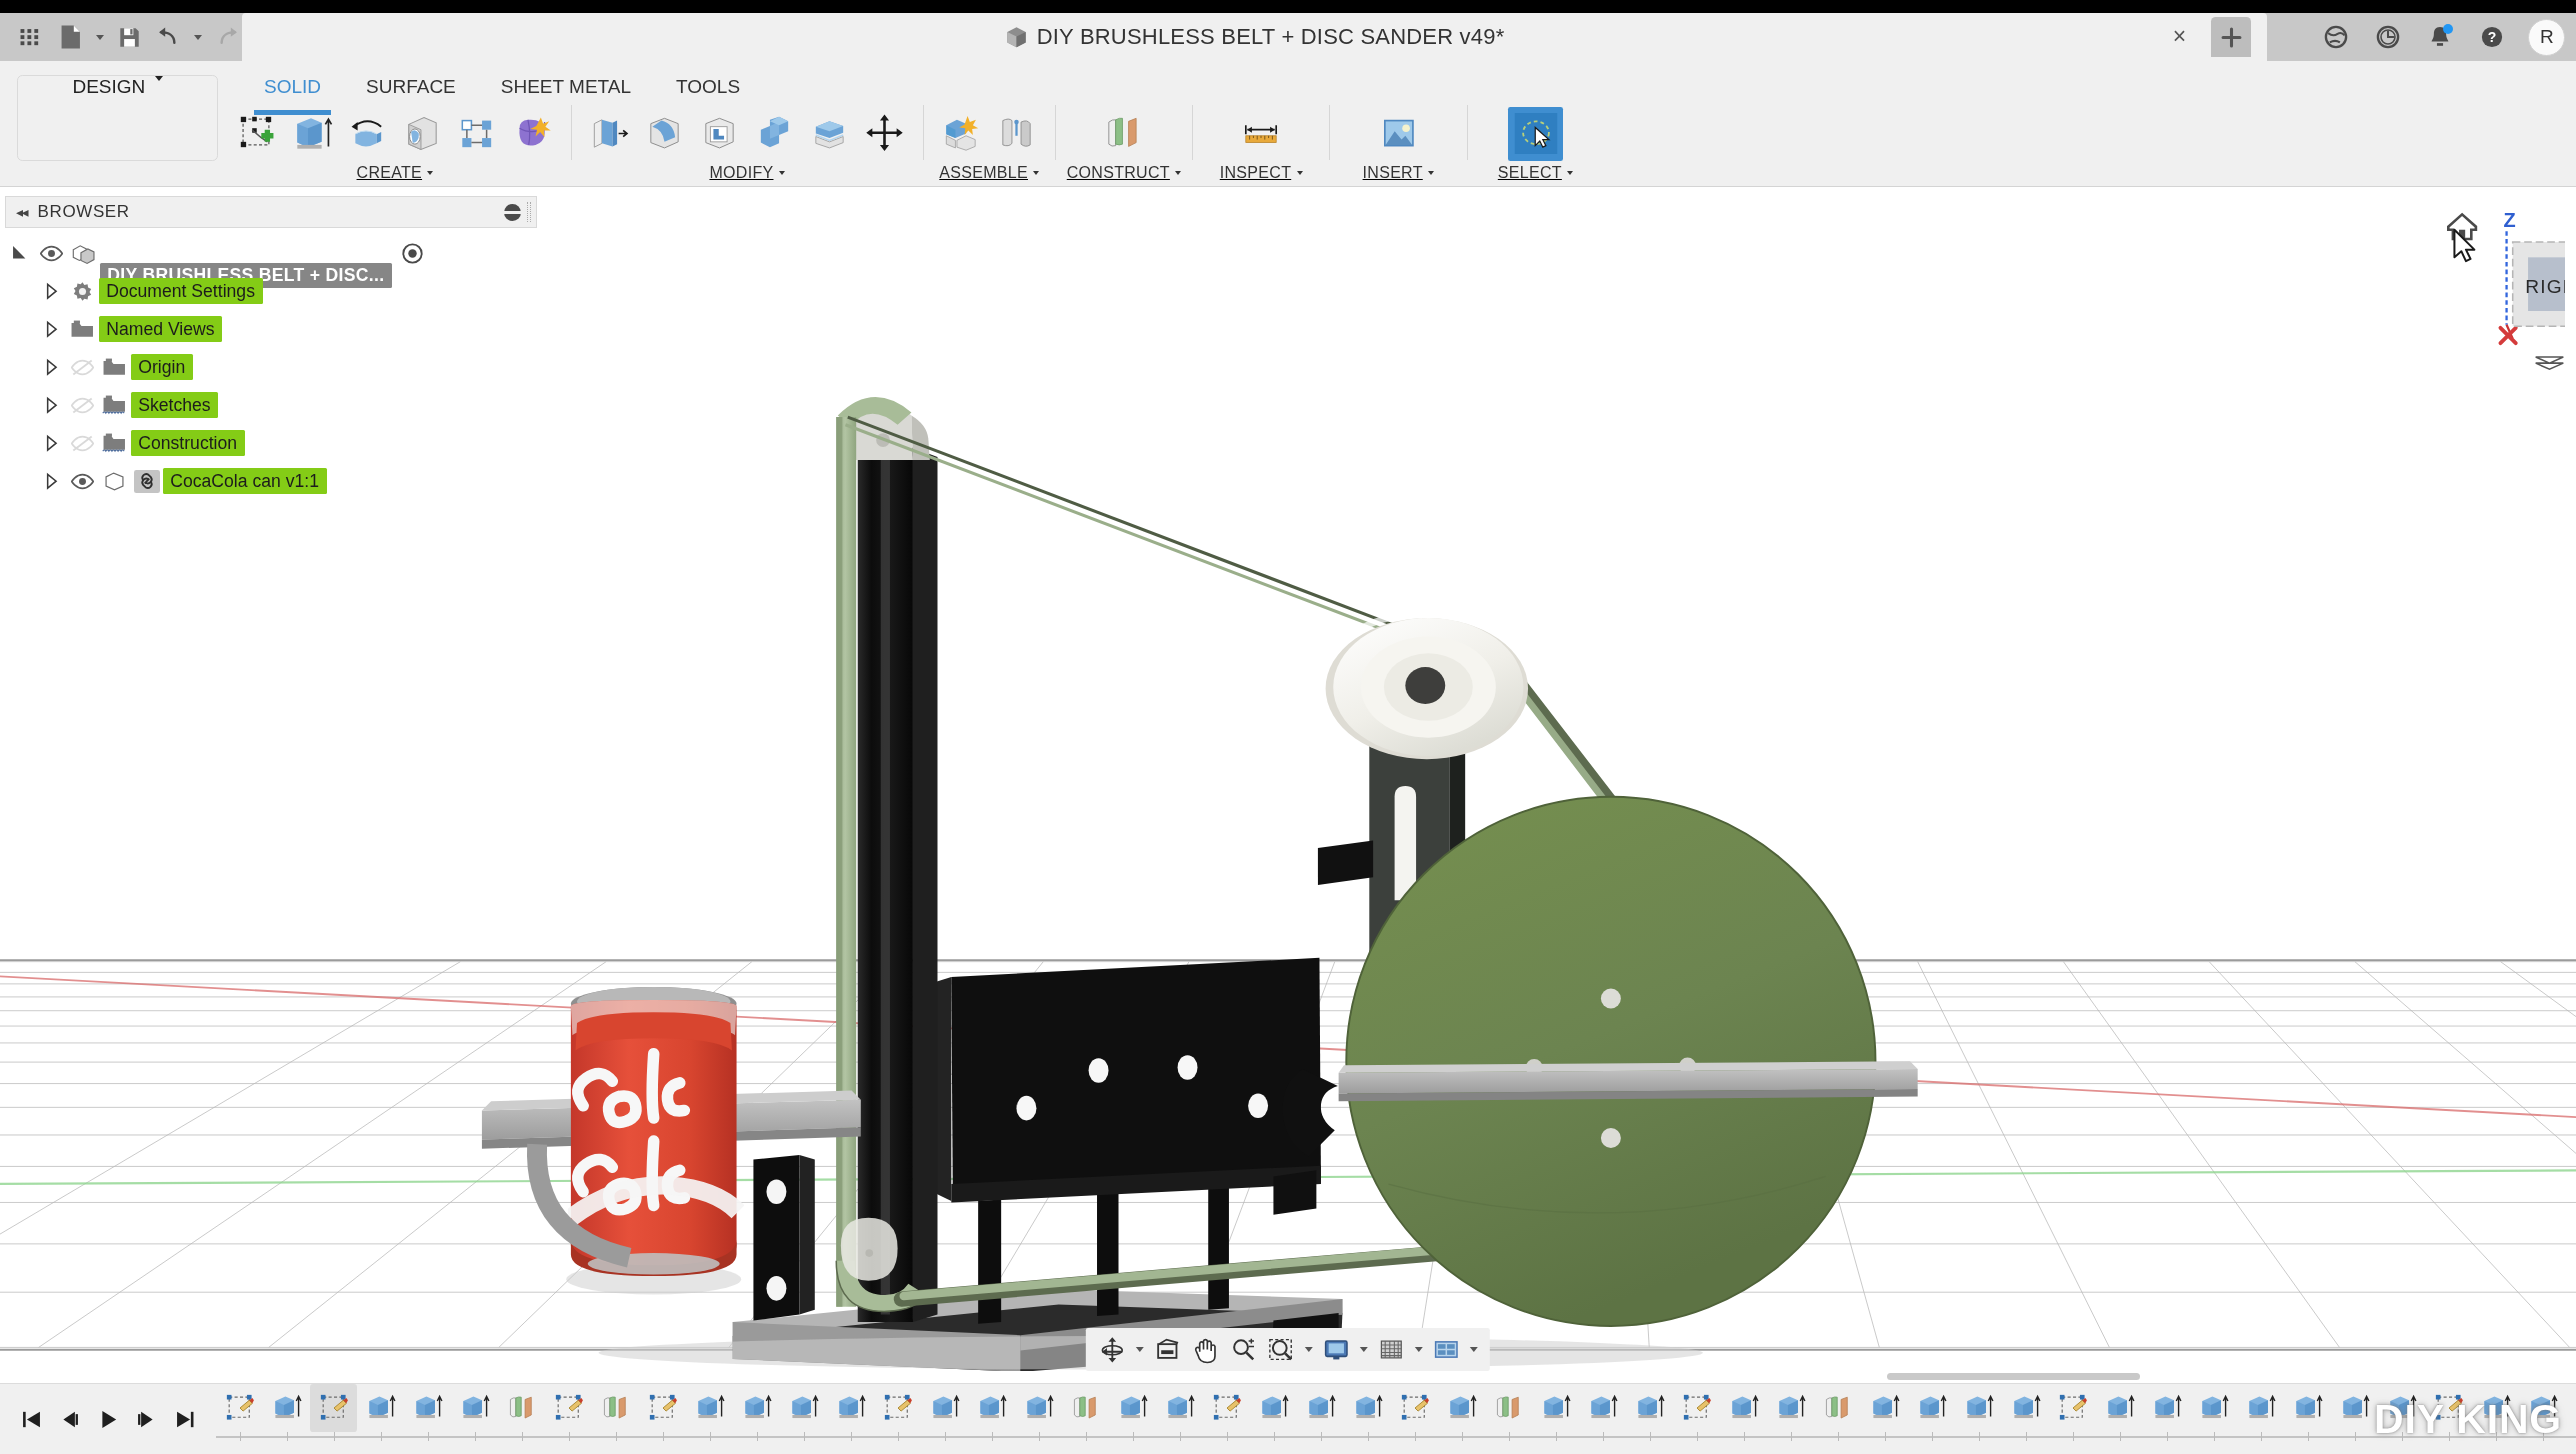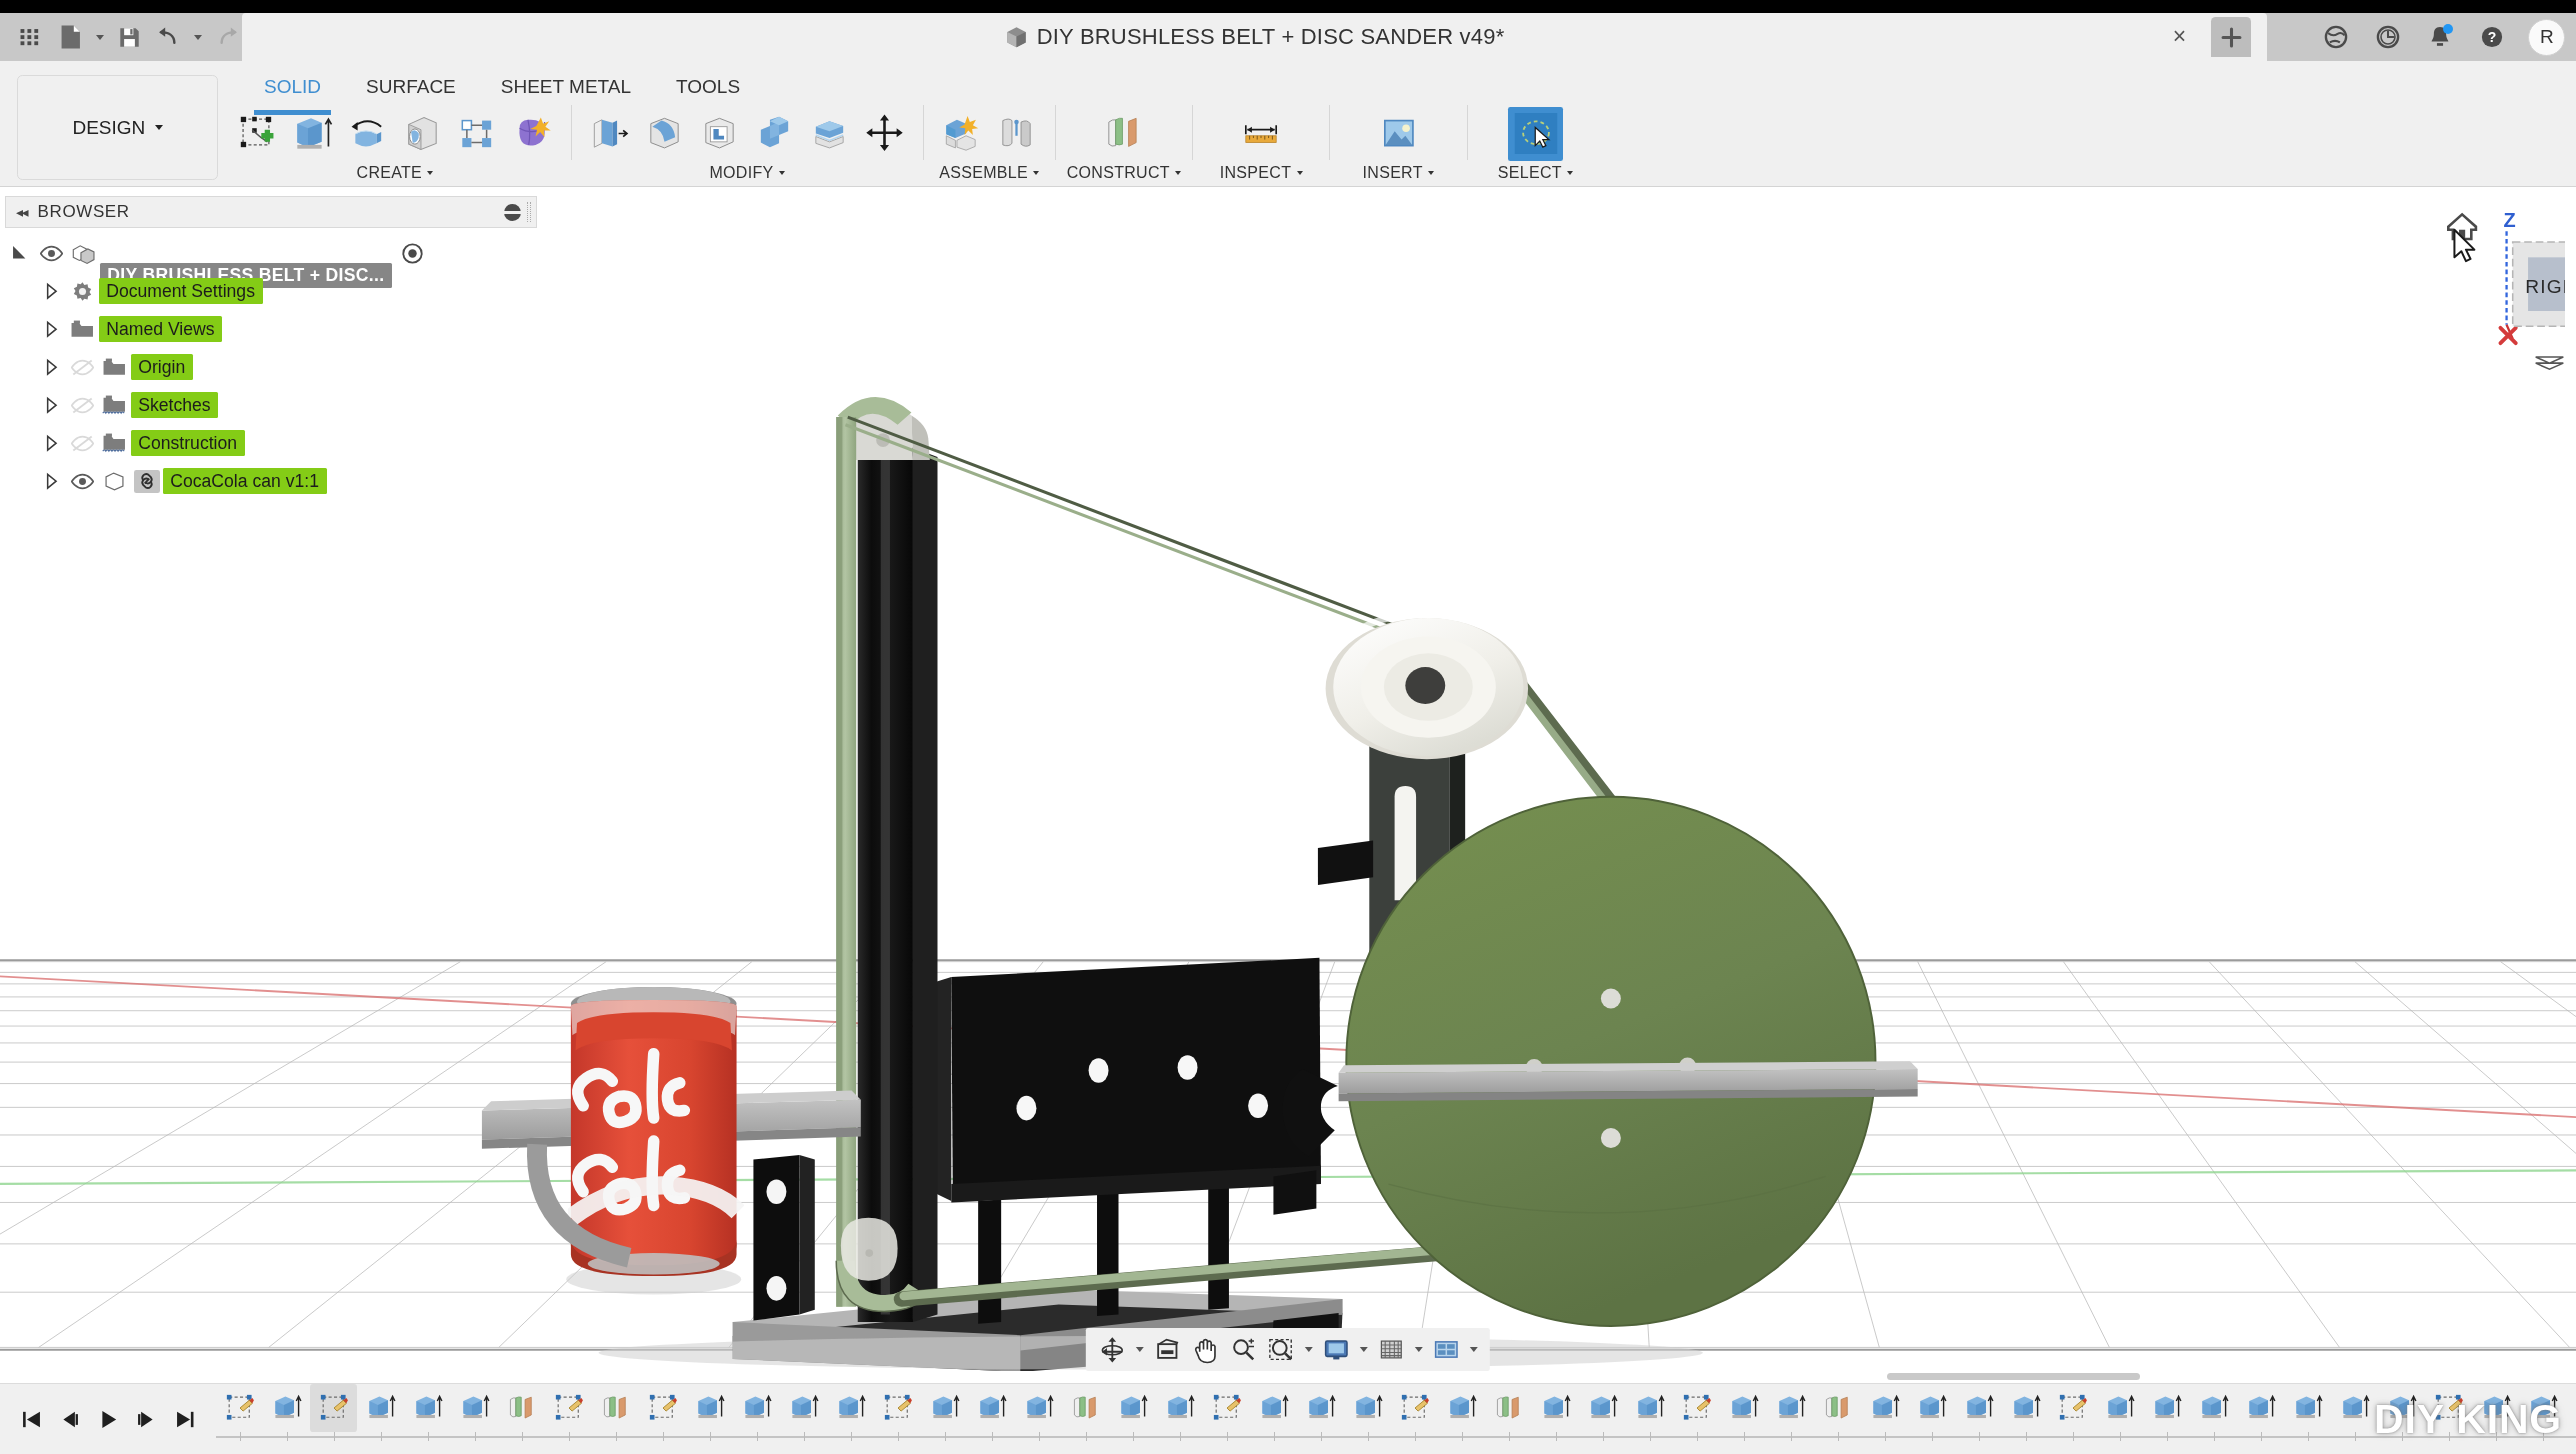--- a/index.html
+++ b/index.html
@@ -78,41 +78,41 @@
 
   
   .ribbon {
     position: absolute; top: 61px; left: 0;
     width: 2576px; height: 126px;
     background: #f0f0f0;
     border-bottom: 0.8px solid #d4d4d4;
   }
   .design-btn {
     position: absolute; left: 17px; top: 14px;
-    width: 201px; height: 105px;
+    width: 201px; height: 86px;
     border: 0.8px solid #dadada; border-radius: 5.4px;
     background: #f0f0f0;
-    display:flex; align-items:center; justify-content:center;
+    display:flex; justify-content:center;
     font-size: 19px; color: #222; cursor: pointer;
   }
   .design-btn .caret { margin-left: 9.2px; border-top-color:#222; }
 
   .ribtabs { position:absolute; left:244px; top:7.7px; display:flex; gap:5px; }
   .ribtab {
     font-size: 19px; color: #333; padding: 7.7px 20px;
     cursor: pointer; position: relative; white-space: nowrap;
   }
   .ribtab.active { color: #3f8ed0; }
   .ribtab.active::after {
     content:""; position:absolute; left: 10px; right: 10px; bottom: -9.2px;
     height: 5.4px; background: #3f8ed0;
   }
 
   .ribgroups { position:absolute; left:230px; top:44px; right:0; height:80px; display:flex; align-items:flex-start; }
-  .rgroup { display:flex; flex-direction:column; align-items:center; height:80px; position:relative; }
+  .rgroup { display:flex; flex-direction:column; align-items:center; height:80px; position:relative;text-decoration:underline; }
   .rgroup-icons { display:flex; align-items:center; gap:0; height:57px; }
   .rgroup-label {
     font-size: 16px; color:#333; letter-spacing:0.3px;
     display:flex; align-items:center; gap:5.4px; margin-top:1.5px;
   }
   .rgroup-label .caret { border-left-width:3.8px;border-right-width:3.8px;border-top-width:4.6px;border-top-color:#333; }
   .rbtn {
     width: 55px; height: 54px;
     display:flex; align-items:center; justify-content:center;
     cursor:pointer; border-radius:2.3px;

